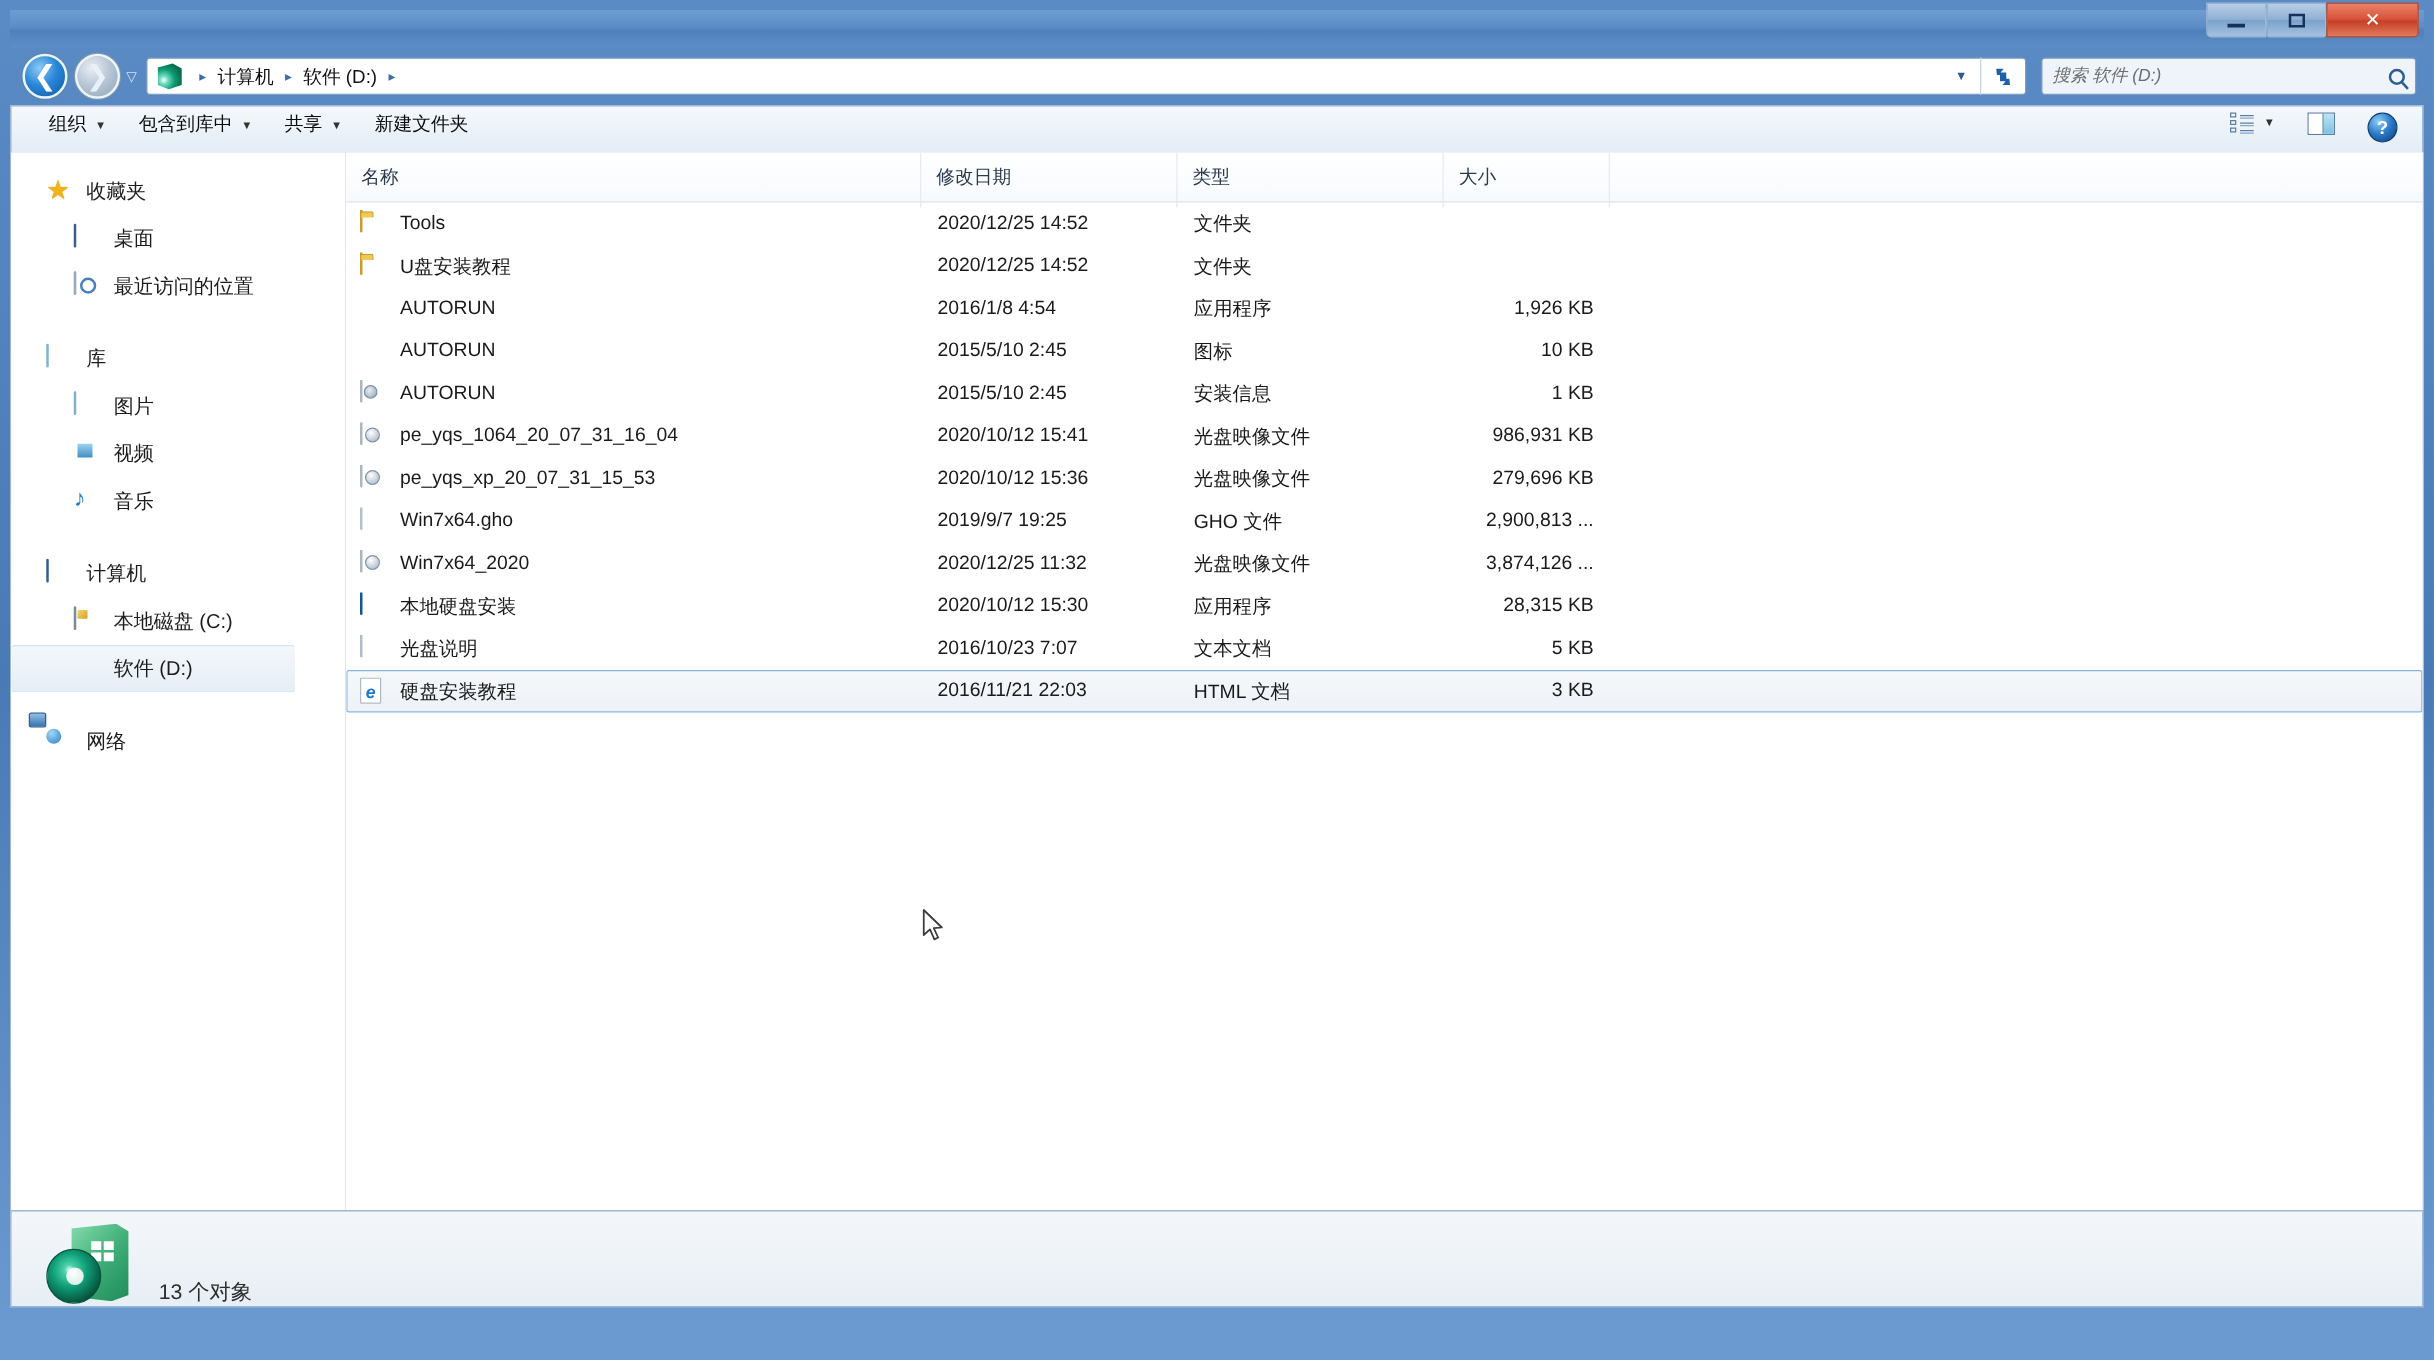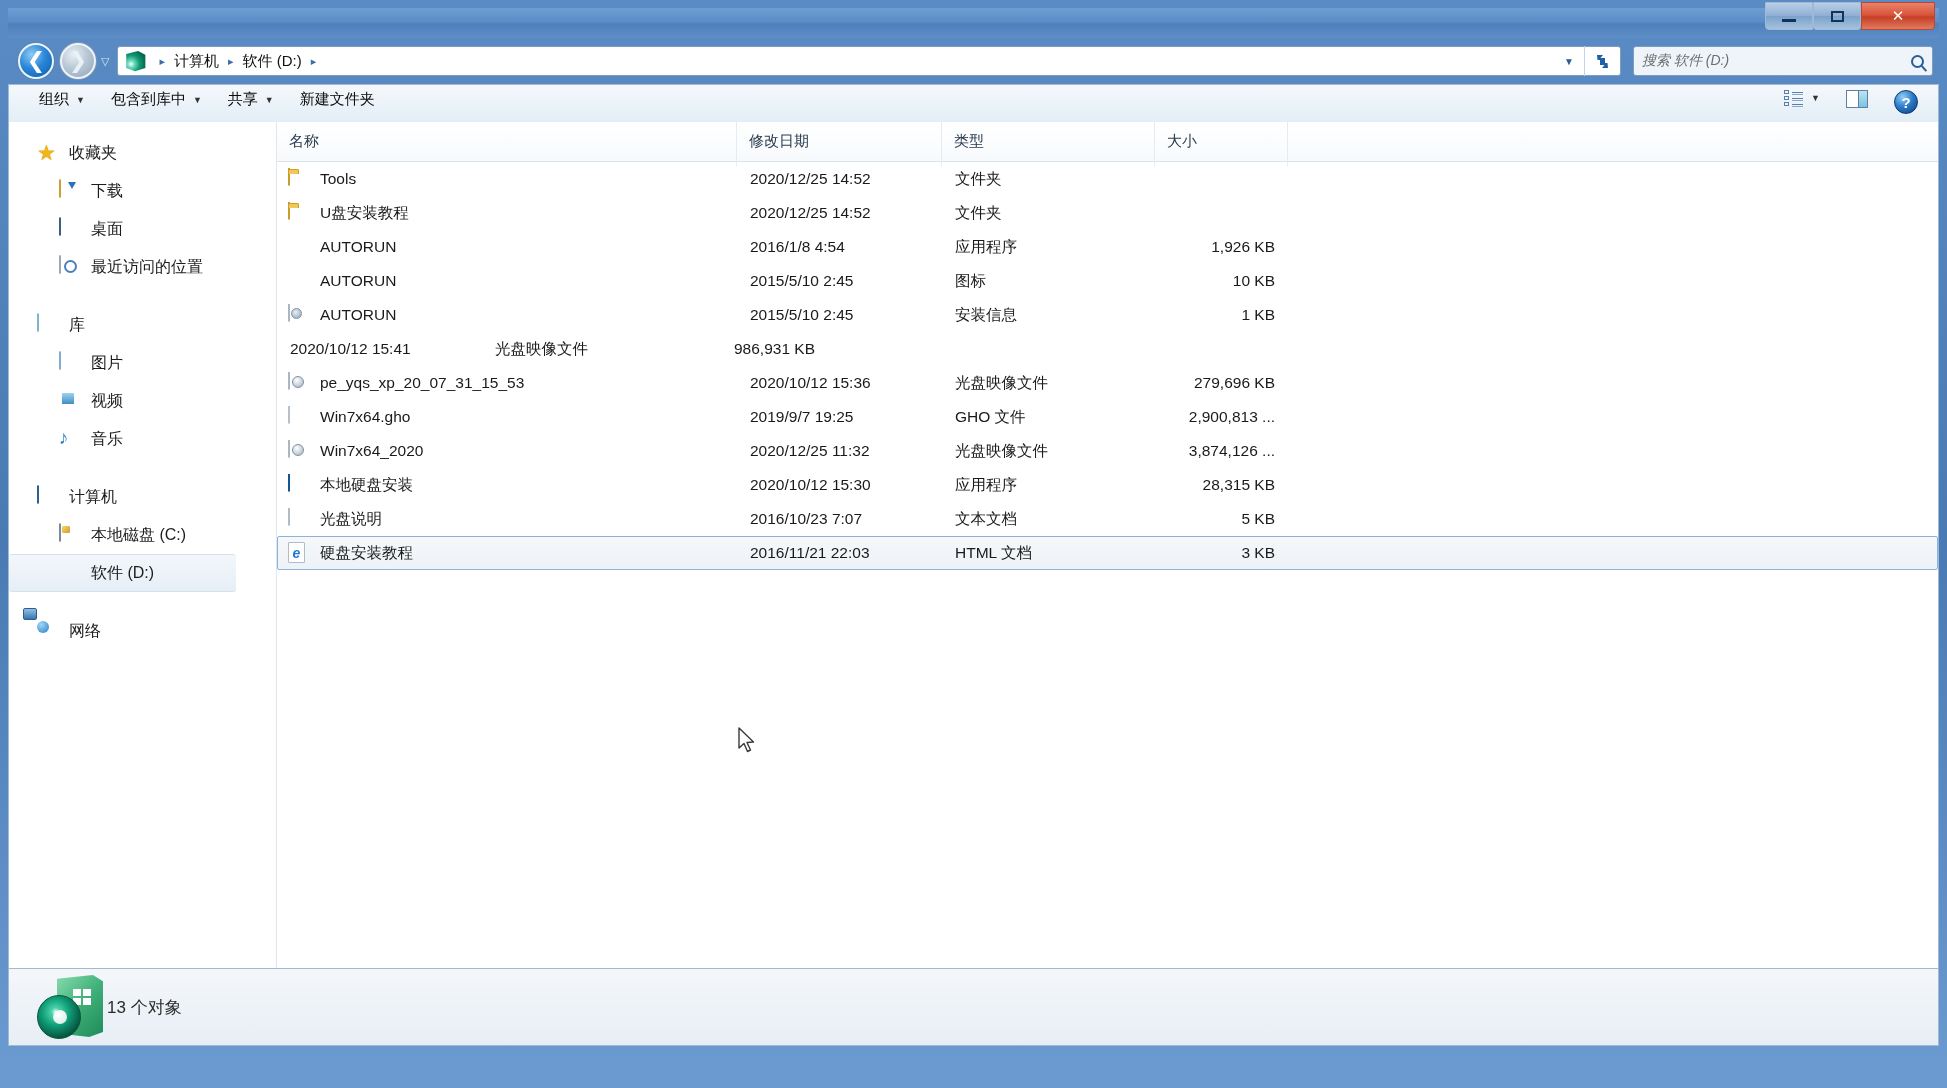--- a/index.html
+++ b/index.html
@@ -293,21 +293,21 @@
   .fi-note::before{content:"";position:absolute;left:0;top:0;width:100%;height:4px;
     background:linear-gradient(180deg,#dfe6ed,#c6d0da);}
   .fi-html {
     width:17px;height:21px;background:#fff;border:1px solid #b0bcc7;border-radius:1px;
     display:flex;align-items:center;justify-content:center;
     color:#1e7ad1;font-size:14px;font-style:italic;font-weight:bold;
   }
 
   
   #status {
-    height: 78px; display:flex; align-items:center; padding-left:26px;
+    height: 78px; display:flex; align-items:flex-end; gap:20px; padding-left:26px;
     background: linear-gradient(180deg,#f4f7fa 0%,#e7eef5 100%);
     border:1px solid #9fb9d6;
   }
   #status .bigico { width:72px;height:68px;position:relative;flex:0 0 auto; }
   #status .bigico .sleeve {
     position:absolute;left:22px;top:2px;width:46px;height:62px;border-radius:3px;
     background:linear-gradient(135deg,#7fd6a8 0%,#3bab74 45%,#15семь 46%,#1e8a5a 100%);
     background:linear-gradient(135deg,#86dcae 0%,#3fae77 50%,#1f8c5c 100%);
     clip-path: polygon(0 6%, 78% 0, 100% 10%, 100% 92%, 70% 100%, 0 94%);
   }
@@ -432,24 +432,20 @@
   <div id="main">
 
     <div id="sidebar">
 
       <div class="nav-group">
         <div class="nav-row">
           <span class="nav-ico ico-star">★</span>
           <span>收藏夹</span>
         </div>
         <div class="nav-row child">
-          <span class="nav-ico"><span class="ico-folder-dl"></span></span>
-          <span>下载</span>
-        </div>
-        <div class="nav-row child">
           <span class="nav-ico"><span class="ico-desktop"></span></span>
           <span>桌面</span>
         </div>
         <div class="nav-row child">
           <span class="nav-ico"><span class="ico-recent"></span></span>
           <span>最近访问的位置</span>
         </div>
       </div>
 
       <div class="nav-group">
@@ -558,20 +554,24 @@
             <div class="cell r-name">
               <span class="fi"><span class="fi-inf"></span></span>
               <span>AUTORUN</span>
             </div>
             <div class="cell r-date">2015/5/10 2:45</div>
             <div class="cell r-type">安装信息</div>
             <div class="cell r-size">1 KB</div>
             <div class="cell r-rest"></div>
           </div>
           <div class="row">
+            <div class="cell r-name">
+              <span class="fi"><span class="fi-iso"></span></span>
+              <span>pe_yqs_1064_20_07_31_16_04</span>
+            </div>
             <div class="cell r-date">2020/10/12 15:41</div>
             <div class="cell r-type">光盘映像文件</div>
             <div class="cell r-size">986,931 KB</div>
             <div class="cell r-rest"></div>
           </div>
           <div class="row">
             <div class="cell r-name">
               <span class="fi"><span class="fi-iso"></span></span>
               <span>pe_yqs_xp_20_07_31_15_53</span>
             </div>

